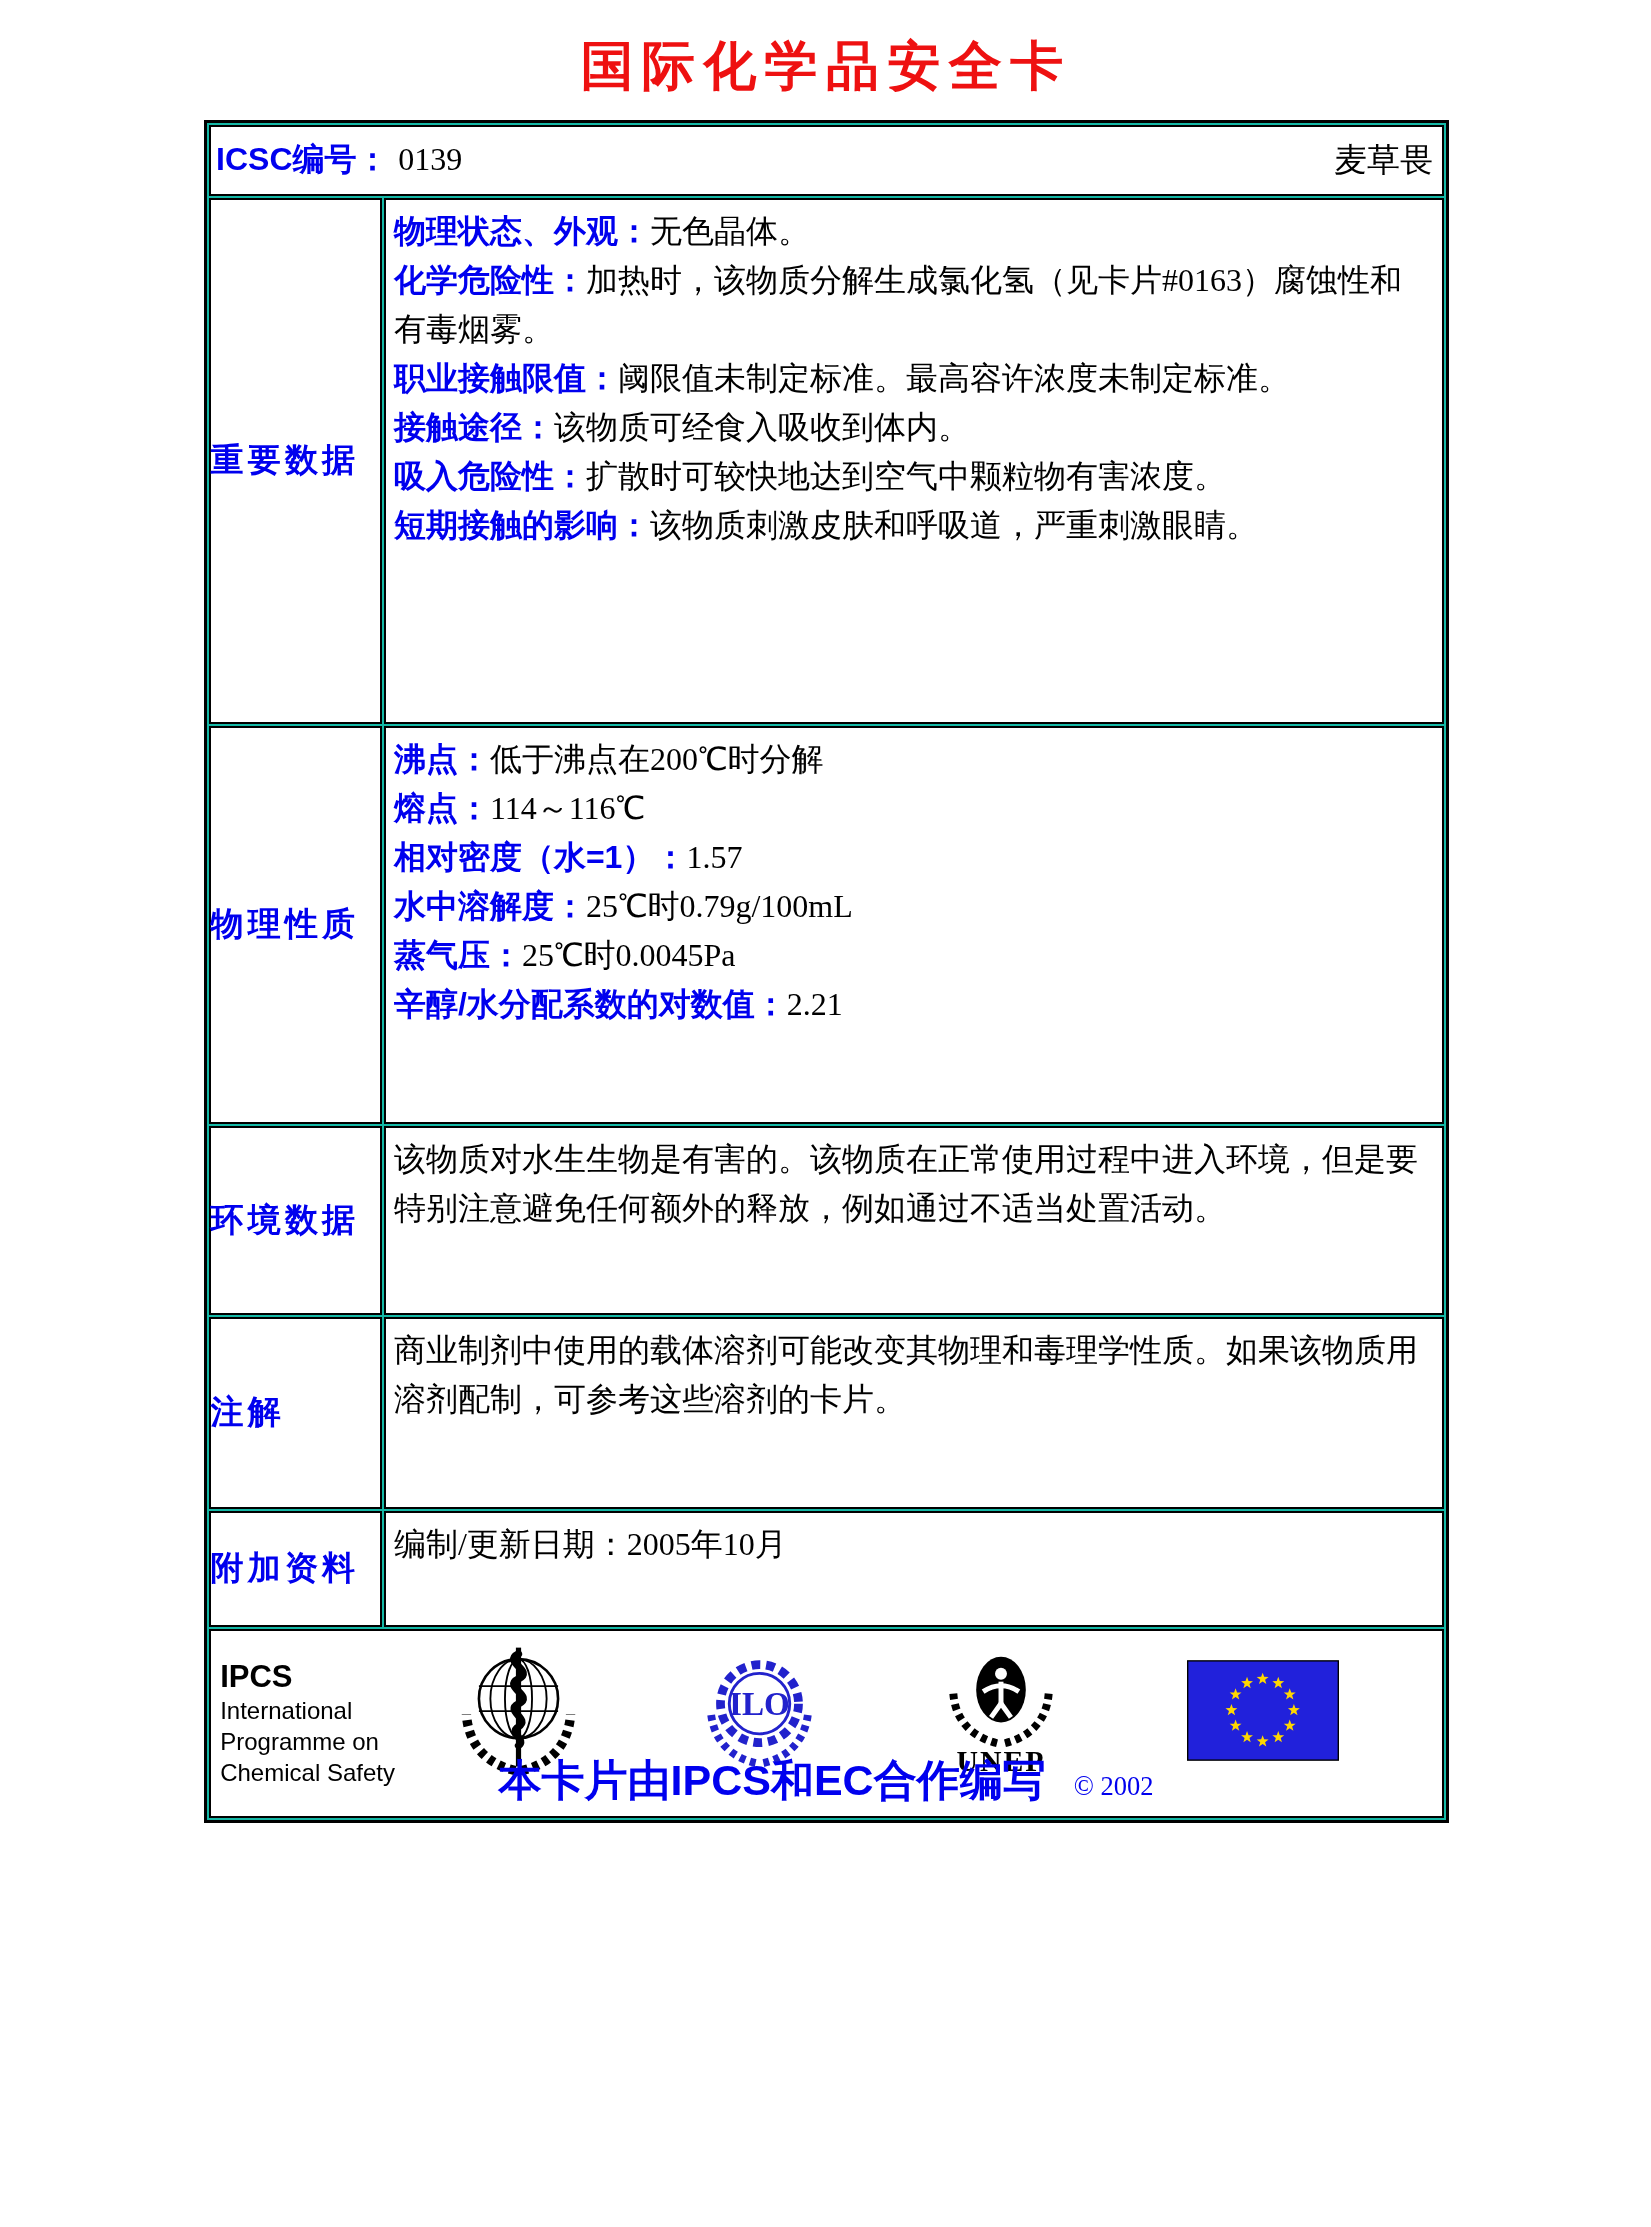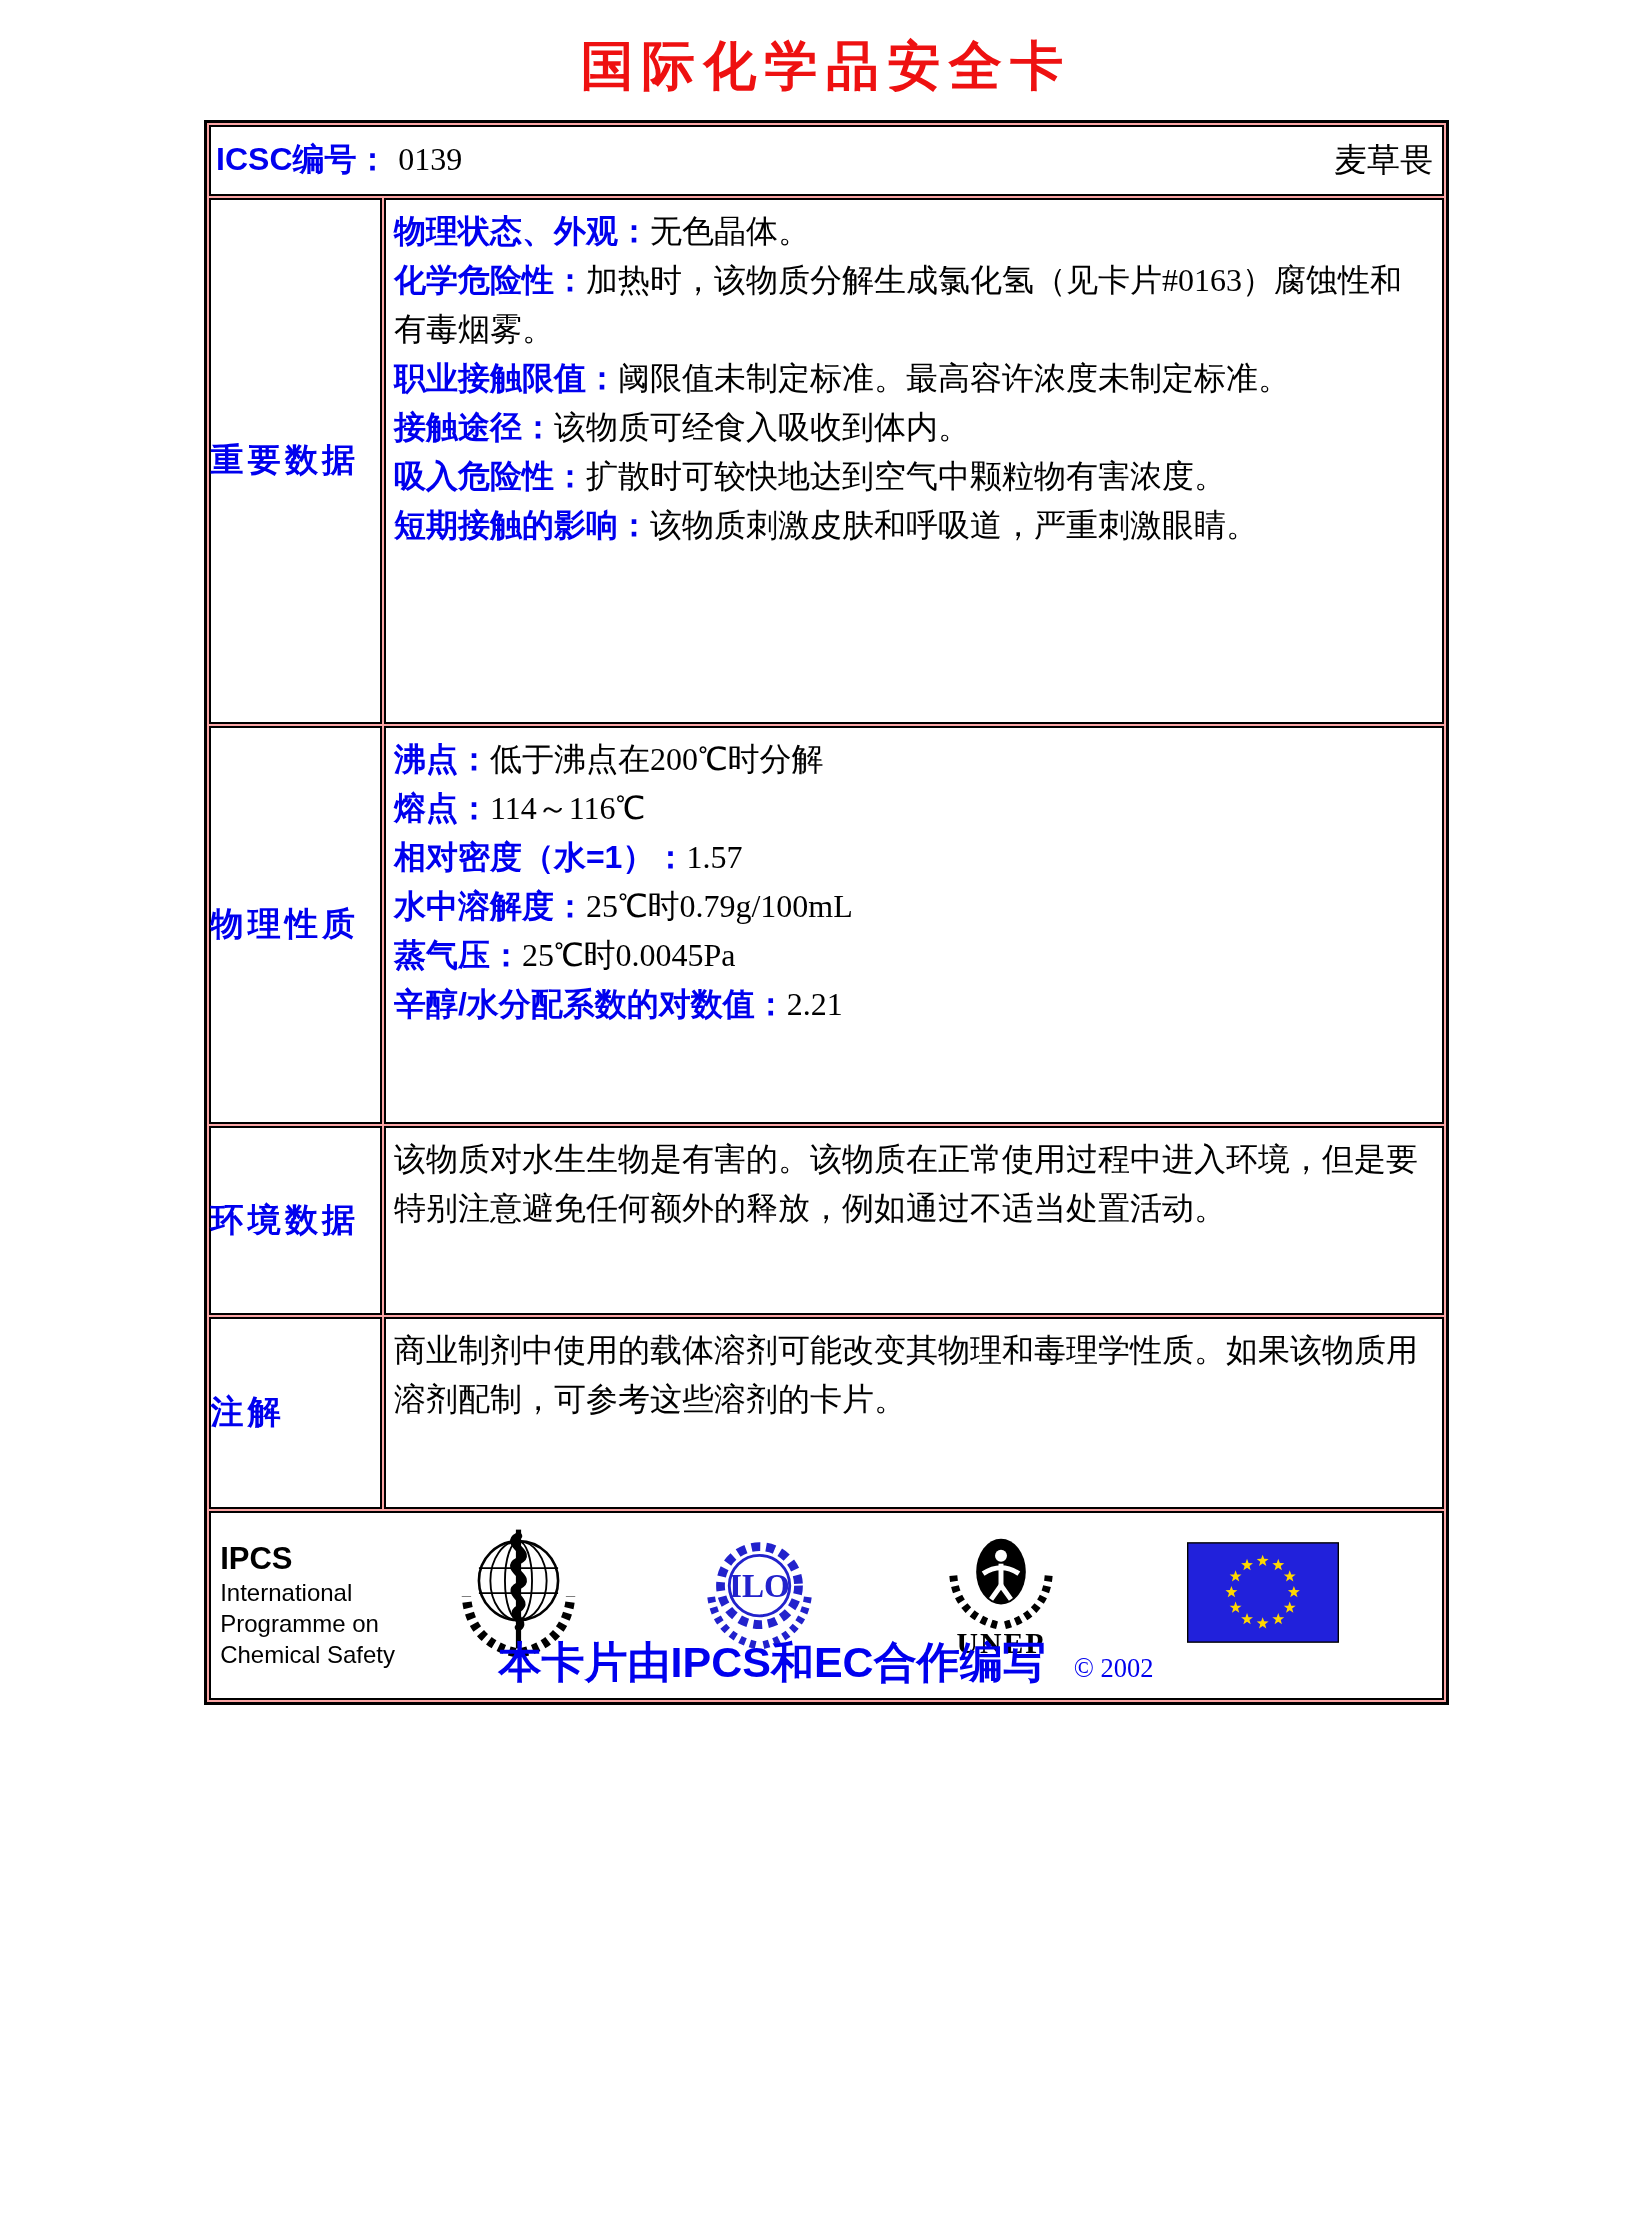--- a/index.html
+++ b/index.html
@@ -15,21 +15,21 @@
     font-family:"Liberation Serif", serif;color:#000;
   }
   .page-title{
     margin:0;padding-top:31px;text-align:center;
     font-size:53px;font-weight:bold;color:var(--title_red);
     letter-spacing:8.4px;font-family:"Liberation Serif", serif;
   }
   table.icsc{
     width:1245px;margin:16.7px auto 0 auto;
     border:3.5px solid #000;border-spacing:2.8px;border-collapse:separate;
-    table-layout:fixed;background:#fca5a5;
+    table-layout:fixed;background:#14b8a6;
   }
   col.label-col{width:173px;}
   td{border:2.1px solid #000;padding:0;vertical-align:top;background:#fff;}
   tr.r1{height:71px;} tr.r2{height:526px;} tr.r3{height:398px;}
   tr.r4{height:189px;} tr.r5{height:192px;} tr.r6{height:116px;}
   tr.r7{height:189px;} tr.r8{height:61px;}
   .label-cell{
     vertical-align:middle;text-align:left;
     color:var(--accent_blue);
     font-family:"Liberation Sans", sans-serif;font-weight:700;
@@ -131,20 +131,26 @@
       </td>
     </tr>
 
     <tr class="r5">
       <td class="label-cell">注解</td>
       <td class="content-cell">
         <div>商业制剂中使用的载体溶剂可能改变其物理和毒理学性质。如果该物质用溶剂配制，可参考这些溶剂的卡片。</div>
       </td>
     </tr>
 
+    <tr class="r6">
+      <td class="label-cell">附加资料</td>
+      <td class="content-cell">
+        <div><span>编制/更新日期：</span><span>2005年10月</span></div>
+      </td>
+    </tr>
 
     <tr class="r7">
       <td colspan="2" class="footer-cell">
         <div class="ipcs-block">
           <div class="ipcs-title">IPCS</div>
           <div class="ipcs-line">International</div>
           <div class="ipcs-line">Programme on</div>
           <div class="ipcs-line">Chemical Safety</div>
         </div>
 

